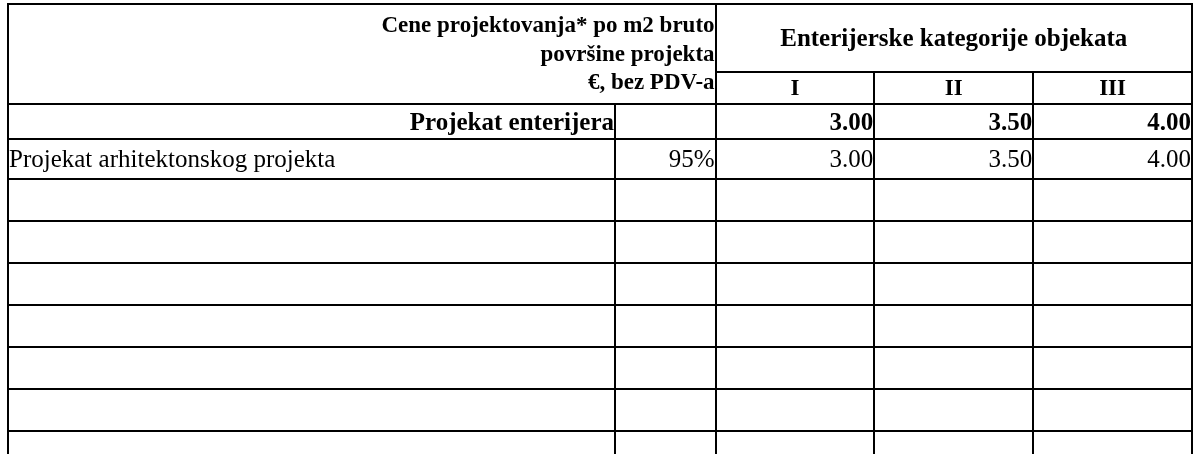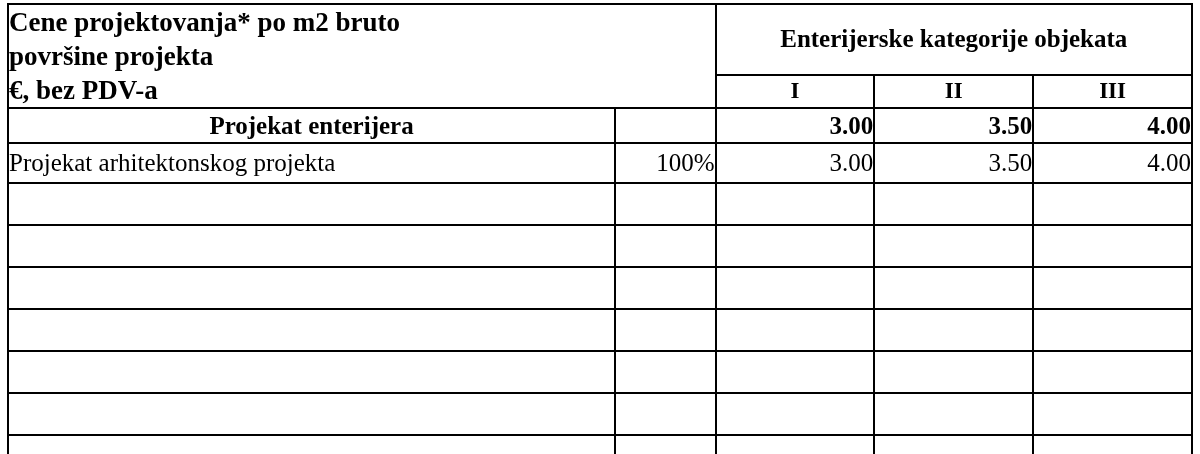--- a/index.html
+++ b/index.html
@@ -32,23 +32,23 @@
     vertical-align: middle;
     background: #ffffff;
   }
   
   col.c-label   { width: 604px; }
   col.c-pct     { width: 100px; }
   col.c-cat     { width: 158px; }
 
   .hdr-title {
     background: #ccd9e3;
-    text-align: left;
-    font-weight: bold;
-    font-size: 27px;
+    text-align: right;
+    font-weight: bold;
+    font-size: 23px;
     line-height: 1.26;
     padding: 2px 6px 0 6px;
     height: 96px;
     overflow: hidden;
   }
   .hdr-title .l1, .hdr-title .l2, .hdr-title .l3 {
     display: block;
     white-space: nowrap;
   }
   .hdr-cat {
@@ -66,21 +66,21 @@
     font-size: 23px;
     height: 30px;
     padding: 0 4px;
   }
   .row-main td {
     height: 33px;
   }
   .cell-main-label {
     font-weight: bold;
     font-size: 25px;
-    text-align: center;
+    text-align: right;
     padding: 0 6px 0 8px;
     white-space: nowrap;
     margin-left: 48px;
   }
   .cell-main-num {
     font-weight: bold;
     font-size: 25px;
     text-align: right;
     padding: 0 8px 0 4px;
   }
@@ -138,21 +138,21 @@
       <tr class="row-main">
         <td class="cell-main-label">Projekat enterijera</td>
         <td class="cell-pct"></td>
         <td class="cell-main-num">3.00</td>
         <td class="cell-main-num">3.50</td>
         <td class="cell-main-num">4.00</td>
       </tr>
 
       <tr class="row-sub">
         <td class="cell-sub-label">Projekat arhitektonskog projekta</td>
-        <td class="cell-pct">100%</td>
+        <td class="cell-pct">95%</td>
         <td class="cell-sub-num">3.00</td>
         <td class="cell-sub-num">3.50</td>
         <td class="cell-sub-num">4.00</td>
       </tr>
 
       <tr class="row-empty">
         <td class="empty-cell cell-sub-label"></td>
         <td class="empty-cell cell-pct"></td>
         <td class="empty-cell cell-sub-num"></td>
         <td class="empty-cell cell-sub-num"></td>

